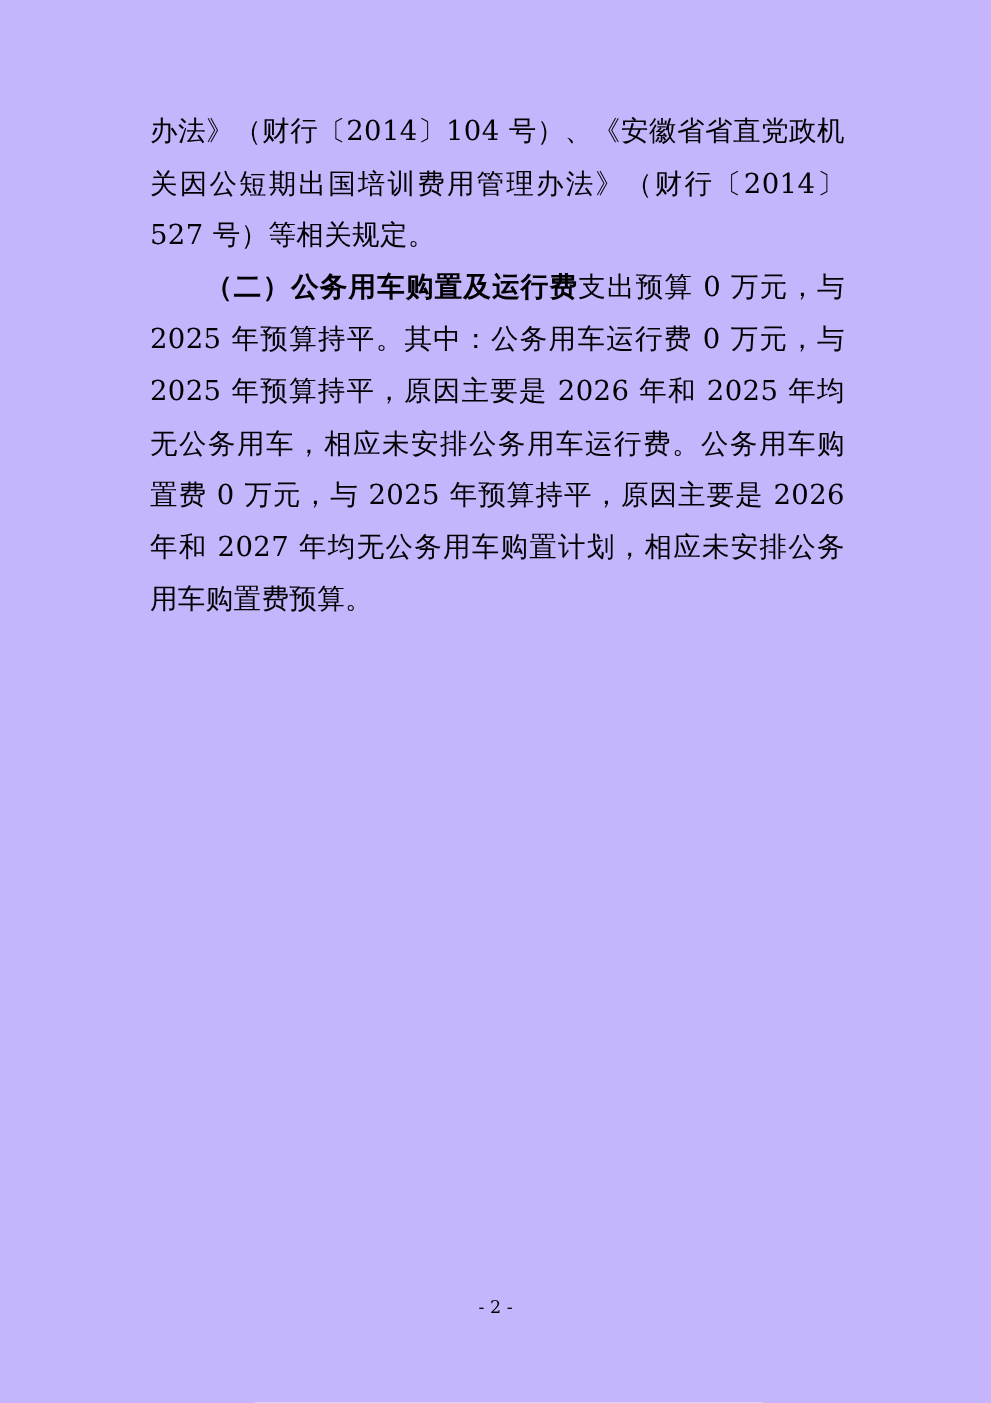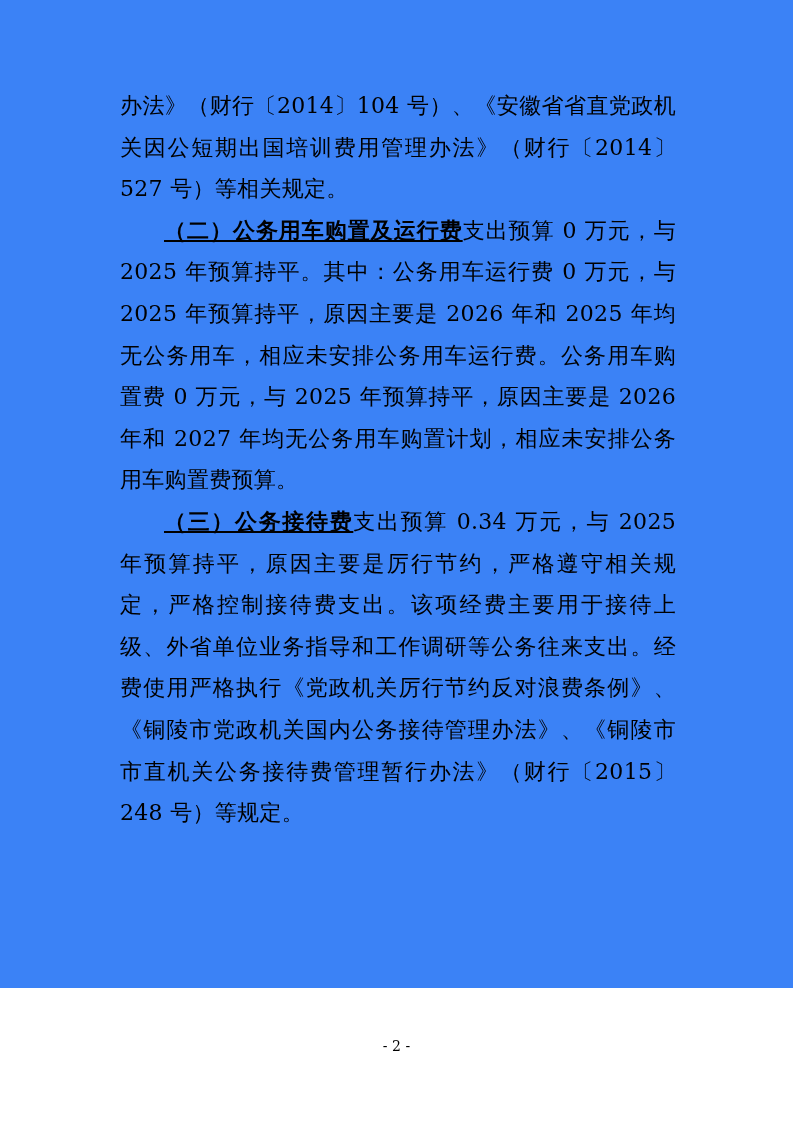--- a/index.html
+++ b/index.html
@@ -11,22 +11,22 @@
     width: 793px;
     height: 1122px;
     overflow: hidden;
     position: relative;
     font-family: "DejaVu Serif", "Liberation Serif", serif;
     color: #000000;
   }
   .page {
     position: relative;
     width: 793px;
-    height: 988px;
-    background: #3b82f6;
+    height: 1122px;
+    background: #c4b5fd;
   }
   .content {
     position: absolute;
     left: 120px;
     top: 85px;
     width: 556px;
     font-size: 22px;
     line-height: 41.6px;
     text-align: justify;
     text-justify: inter-character;
@@ -34,38 +34,36 @@
   }
   .para {
     margin: 0;
     padding: 0;
   }
   .para.indent {
     text-indent: 2em;
   }
   .bold {
     font-weight: 700;
-    text-decoration: underline;
   }
   .footer {
     position: absolute;
     left: 0;
     top: 1036px;
     width: 100%;
     text-align: center;
     font-size: 14px;
     line-height: 20px;
     color: #000000;
   }
 </style>
 </head>
 <body>
 
 <div class="page">
   <div class="content">
       <p class="para"><span>办法》（财行〔2014〕104 号）、《安徽省省直党政机关因公短期出国培训费用管理办法》（财行〔2014〕527 号）等相关规定。</span></p>
       <p class="para indent"><span class="bold">（二）公务用车购置及运行费</span><span>支出预算 0 万元，与 2025 年预算持平。其中：公务用车运行费 0 万元，与 2025 年预算持平，原因主要是 2026 年和 2025 年均无公务用车，相应未安排公务用车运行费。公务用车购置费 0 万元，与 2025 年预算持平，原因主要是 2026 年和 2027 年均无公务用车购置计划，相应未安排公务用车购置费预算。</span></p>
-      <p class="para indent"><span class="bold">（三）公务接待费</span><span>支出预算 0.34 万元，与 2025 年预算持平，原因主要是厉行节约，严格遵守相关规定，严格控制接待费支出。该项经费主要用于接待上级、外省单位业务指导和工作调研等公务往来支出。经费使用严格执行《党政机关厉行节约反对浪费条例》、《铜陵市党政机关国内公务接待管理办法》、《铜陵市市直机关公务接待费管理暂行办法》（财行〔2015〕248 号）等规定。</span></p>
     </div>
   <div class="footer">
     <span>- 2 -</span>
   </div>
 </div>
 
 </body></html>

